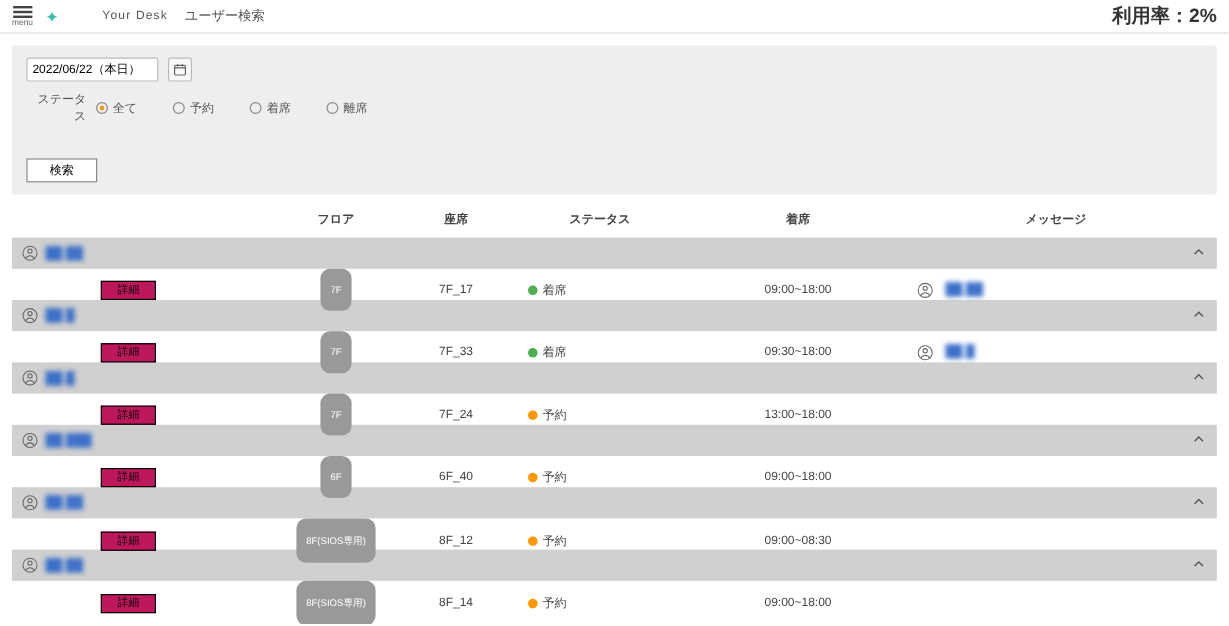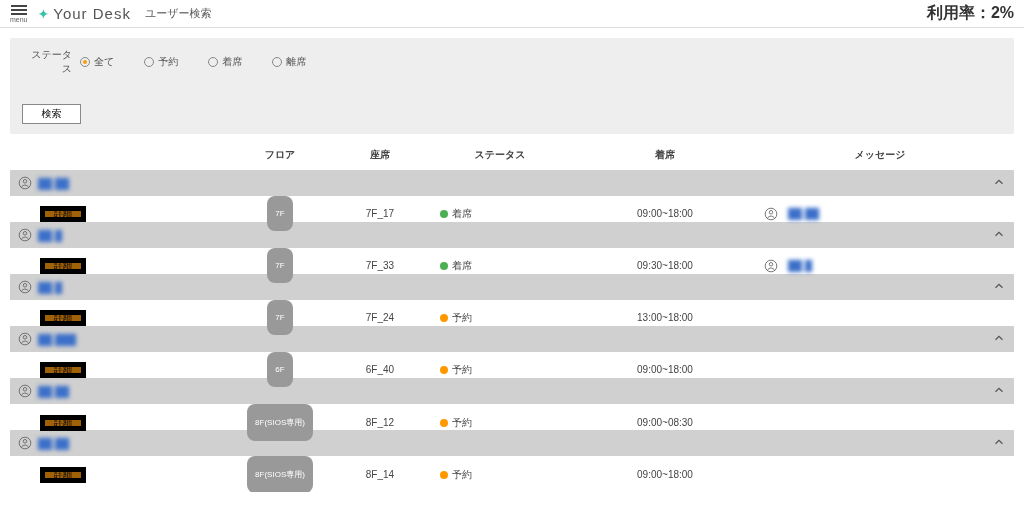--- a/index.html
+++ b/index.html
@@ -2,21 +2,21 @@
 <html><head>
 <meta charset="utf-8">
 <style>
   * { box-sizing: border-box; margin: 0; padding: 0; }
   body { font-family: "Hiragino Kaku Gothic ProN", "Meiryo", sans-serif; font-size: 11px; color: #333; background: #fff; }
   .topbar { display: flex; align-items: center; height: 28px; padding: 0 10px; border-bottom: 1px solid #ddd; }
   .menu-icon { display: flex; flex-direction: column; align-items: center; cursor: pointer; margin-right: 10px; }
   .menu-icon .bars { width: 16px; height: 2px; background: #444; margin: 1px 0; }
   .menu-icon .label { font-size: 7px; color: #666; line-height: 7px; }
   .logo-icon { color: #3bc1a7; font-size:14px; margin-right:4px;}
-  .brand { font-size: 15px; color: #555; letter-spacing: 1px; margin-right: 14px; }
+  .brand { font-size: 10px; color: #555; letter-spacing: 1px; margin-right: 14px; margin-left: 32px; }
   .page-title { font-size: 11px; color: #555; }
   .util-rate { margin-left: auto; font-size: 16px; font-weight: bold; color: #333; }
 
   .filter-panel { background: #eee; margin: 10px 10px 6px 10px; padding: 10px 12px; border-radius: 2px; }
   .filter-row { display: flex; align-items: center; margin-bottom: 8px; gap:8px; font-size:10px; color:#555;}
   .date-input { width: 110px; height: 20px; font-size:10px; padding: 0 4px; border:1px solid #bbb; background:#fff; border-radius:2px;}
   .cal-btn { width:20px; height:20px; border:1px solid #bbb; background:#f8f8f8; border-radius:2px; display:flex; align-items:center; justify-content:center; cursor:pointer;}
   .cal-btn svg { width:12px; height:12px; }
   .filter-label { width: 50px; text-align:right; font-size:10px; color:#555;}
   .text-input { width: 160px; height:20px; border:1px solid #bbb; border-radius:2px; background:#fff;}
@@ -31,21 +31,21 @@
   .thead div { text-align:center; }
   .thead .col-user { text-align:left; padding-left:10px;}
 
   .group-row { background:#d0d0d0; height:26px; display:flex; align-items:center; padding:0 8px; }
   .avatar-icon { width:14px; height:14px; margin-right:6px; color:#666;}
   .group-name { color:#3b6fc9; font-size:10px; text-decoration:underline; filter: blur(2px); }
   .collapse { margin-left:auto; color:#666; cursor:pointer;}
 
   .data-row { display:grid; grid-template-columns: 220px 100px 100px 140px 190px 240px 1fr; height:26px; align-items:center; font-size:10px; color:#444;}
   .user-cell { display:flex; align-items:center; padding-left:30px;}
-  .detail-btn { width:46px; height:16px; border:5px solid #000000; background:#a16207; font-size:9px; cursor:pointer; display:flex; align-items:center; justify-content:center;}
+  .detail-btn { width:46px; height:16px; border:1px solid #000000; background:#be185d; font-size:9px; cursor:pointer; display:flex; align-items:center; justify-content:center;margin-left:44px;}
   .floor-pill { display:inline-block; background:#999; color:#fff; font-size:8px; padding:13px 8px; border-radius:8px; min-width:24px; text-align:center;}
   .seat-cell, .time-cell { text-align:center;}
   .status-cell { display:flex; align-items:center; gap:4px; justify-content:flex-start; padding-left:10px;}
   .status-dot { width:8px; height:8px; border-radius:50%; display:inline-block;}
   .st-present .status-dot { background:#4caf50; }
   .st-reserved .status-dot { background:#ff9800; }
   .seated-cell { display:flex; align-items:center; gap:4px; padding-left:4px;}
   .seat-name { color:#3b6fc9; text-decoration:underline; filter: blur(2px); font-size:10px;}
   .center { text-align:center;}
 </style>
@@ -62,20 +62,29 @@
   <span class="logo-icon">✦</span>
   <span class="brand">Your Desk</span>
   <span class="page-title">ユーザー検索</span>
   <span class="util-rate">
     <span>利用率：</span><span>2%</span>
   </span>
 </div>
 
 <div class="filter-panel">
   <div class="filter-row">
+    <input class="date-input" value="2022/06/22（本日）" style="">
+    <div class="cal-btn">
+      <svg viewBox="0 0 24 24" fill="none" stroke="#666" stroke-width="2">
+          <rect x="3" y="5" width="18" height="16" rx="2"></rect>
+          <path d="M3 9h18M8 3v4M16 3v4"></path>
+        </svg>
+    </div>
+  </div>
+  <div class="filter-row">
     <span class="filter-label">ステータス</span>
     <div class="radio-group" id="radio-group">
         <div class="radio-item sel">
           <span class="dot"></span>
           <span>全て</span>
         </div>
         <div class="radio-item">
           <span class="dot"></span>
           <span>予約</span>
         </div>

